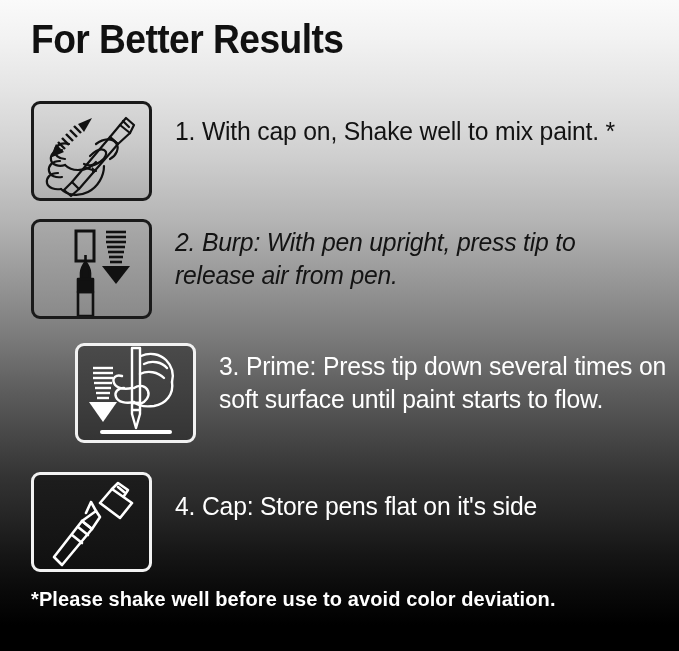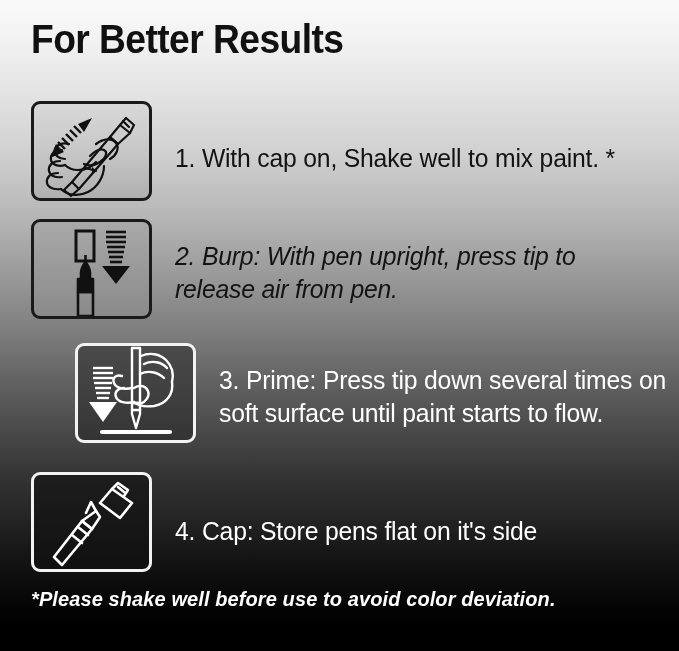--- a/index.html
+++ b/index.html
@@ -47,21 +47,21 @@
     transform-origin: left center;
     white-space: nowrap;
   }
 
   
   .row {
     position: absolute;
     left: 31px;
     width: 620px;
     display: flex;
-    align-items: center;
+    align-items: flex-start;
   }
   .row-1 { top: 101px; }
   .row-2 { top: 219px; font-style: italic; }
   .row-3 { top: 343px; margin-left: 44px; }
   .row-4 { top: 472px; }
 
   .icon-box {
     position: relative;
     width: 115px;
     height: 94px;
@@ -111,21 +111,20 @@
   .text-light { color: #ffffff; }
 
   
   .footnote {
     position: absolute;
     left: 31px;
     top: 586px;
     font-size: 20px;
     line-height: 26px;
     font-weight: bold;
-    font-style: italic;
     color: #ffffff;
     letter-spacing: 0.1px;
     white-space: nowrap;
   }
 </style>
 </head>
 <body>
 
 <div class="infographic">
 

